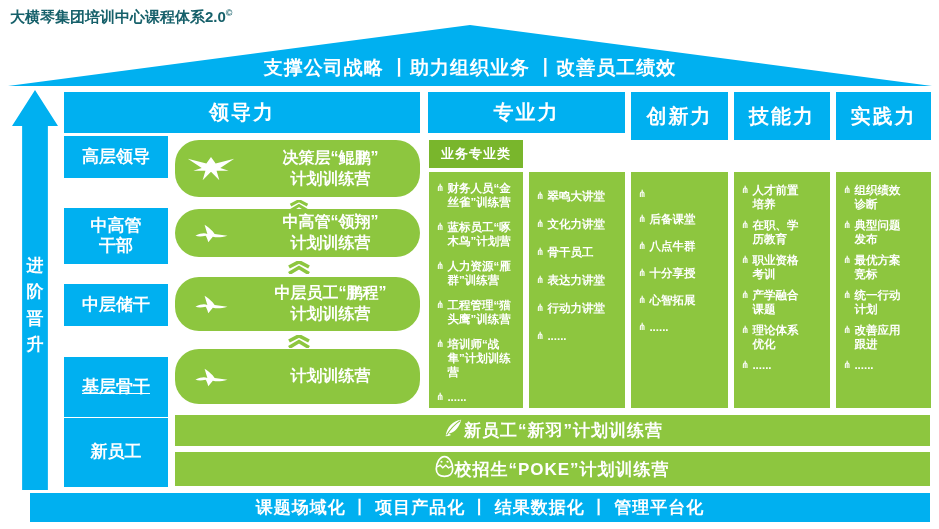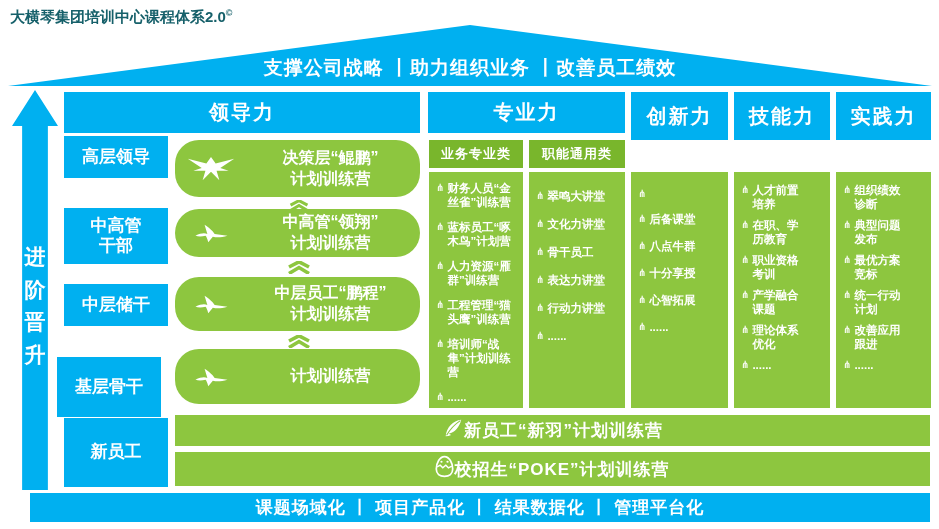--- a/index.html
+++ b/index.html
@@ -17,21 +17,21 @@
   .title sup { font-size:9px; }
 
   .roof { position:absolute; left:8px; top:25px; width:924px; height:61px; background:#00B0F0;
           clip-path:polygon(50% 0, 100% 100%, 0 100%); }
   .roof .slogan { position:absolute; left:0; right:0; bottom:5px; text-align:center; color:#fff; font-size:19px; letter-spacing:1px; }
 
   .uparrow { position:absolute; left:12px; top:90px; width:46px; height:400px; background:#00B0F0;
              clip-path:polygon(50% 0, 100% 9%, 78% 9%, 78% 100%, 22% 100%, 22% 9%, 0 9%); }
   .uparrow .vtxt { position:absolute; left:50%; top:54%; transform:translate(-50%,-50%);
                    width:1em; line-height:1.55; word-break:break-all; text-align:center;
-                   color:#fff; font-size:21px; }
+                   color:#fff; font-size:17px; }
 
   .hdr { font-size:20px; letter-spacing:2px; }
   .lvl { font-size:17px; line-height:1.2; }
   .wrap3 { display:inline-block; width:3.15em; }
 
   .prog { font-size:16px; line-height:1.3; justify-content:flex-start; padding-left:8px; gap:2px;border-radius:24px; }
   .prog .bird { flex:0 0 56px; display:flex; align-items:center; justify-content:center; }
   .prog .txt { flex:1; text-align:center; }
   .prog .txt span { display:block; }
 
@@ -85,21 +85,21 @@
 
   <div class="box cyan lvl" style="left:64px;top:136px;width:104px;height:42px;align-items:center;">
       <span>高层领导</span>
     </div>
   <div class="box cyan lvl" style="left:64px;top:208px;width:104px;height:56px;">
       <span class="wrap3">中高管干部</span>
     </div>
   <div class="box cyan lvl" style="left:64px;top:284px;width:104px;height:42px;">
       <span>中层储干</span>
     </div>
-  <div class="box cyan lvl" style="left:57px;top:357px;width:104px;height:60px;">
+  <div class="box cyan lvl" style="left:64px;top:357px;width:104px;height:60px;text-decoration:underline;">
       <span>基层骨干</span>
     </div>
   <div class="box cyan lvl" style="left:64px;top:418px;width:104px;height:69px;">
       <span>新员工</span>
     </div>
 
   <div class="box green prog" style="left:175px;top:140px;width:245px;height:57px;">
     <span class="bird">
       <svg width="52" height="30" viewBox="0 0 56 32">
           <path d="M28,3 L33,10 L53,5 L38,15 L47,18 L34,18 L37,28 L28,19 L19,28 L22,18 L9,18 L18,15 L3,5 L23,10 Z" fill="#fff"></path>
@@ -162,23 +162,20 @@
           <path d="M3,15 C9,12 13,12 16,13 L13,3 C19,7 22,10 24,13 L38,15 C31,17 26,17 22,16 L17,22 C16,18 15,16 14,15 C10,16 6,16 3,15 Z" fill="#fff"></path>
         </svg>
     </span>
     <span class="txt">
         <span>计划训练营</span>
       </span>
   </div>
 
   <div class="box green-dk subhdr" style="left:429px;top:140px;width:94px;height:28px;">
       <span>业务专业类</span>
-    </div>
-  <div class="box green-dk subhdr" style="left:529px;top:140px;width:96px;height:28px;">
-      <span>职能通用类</span>
     </div>
 
   <div class="list" style="left:429px;top:172px;width:94px;height:236px;--g:11px;">
     <div class="item">
         <span class="blt">⋔</span>
         <span class="it-txt">财务人员“金丝雀”训练营</span>
       </div>
     <div class="item">
         <span class="blt">⋔</span>
         <span class="it-txt">蓝标员工“啄木鸟”计划营</span>

